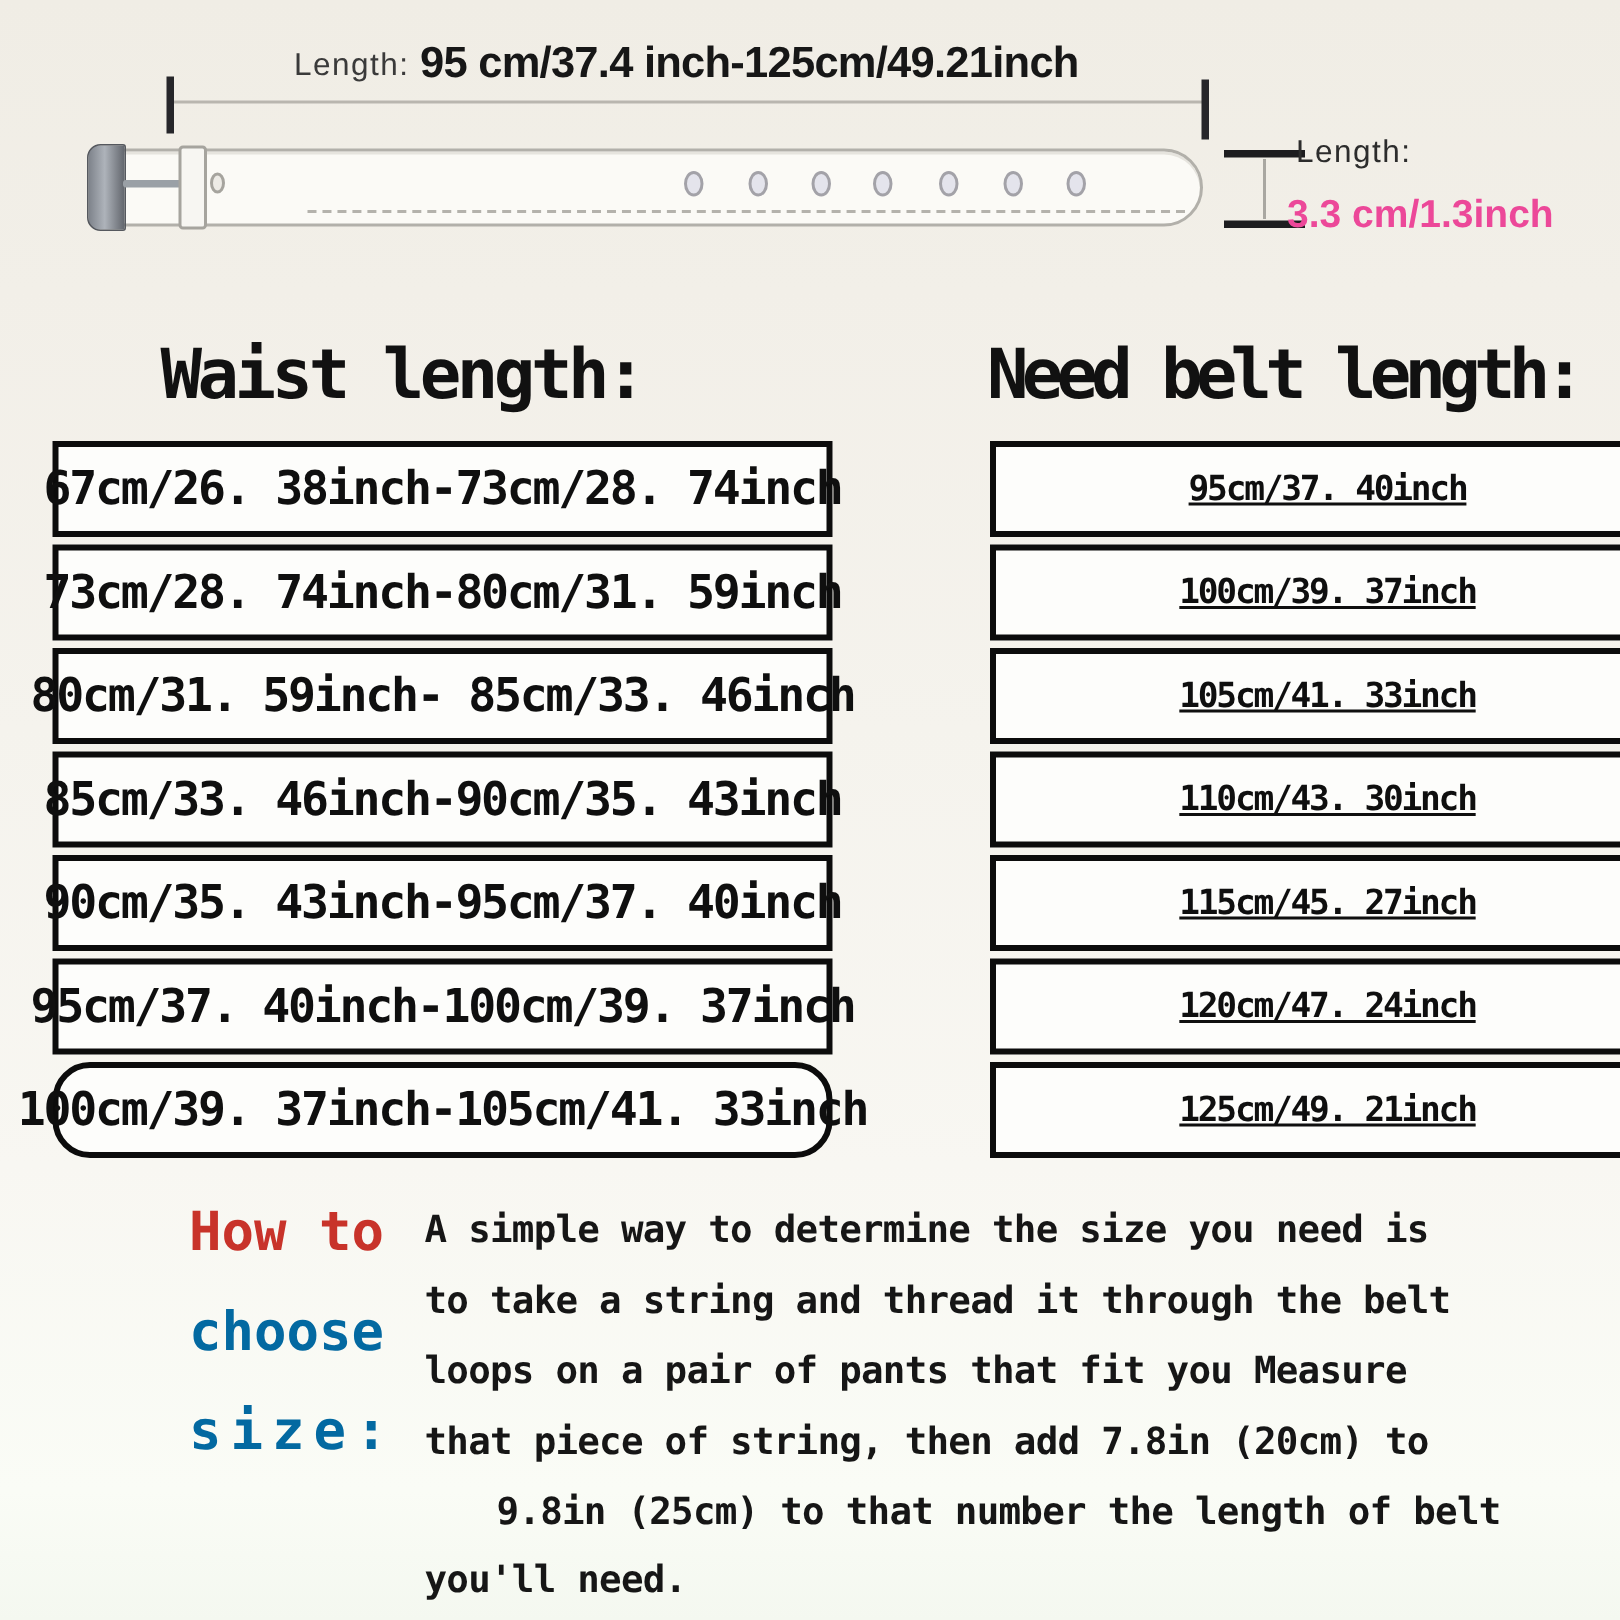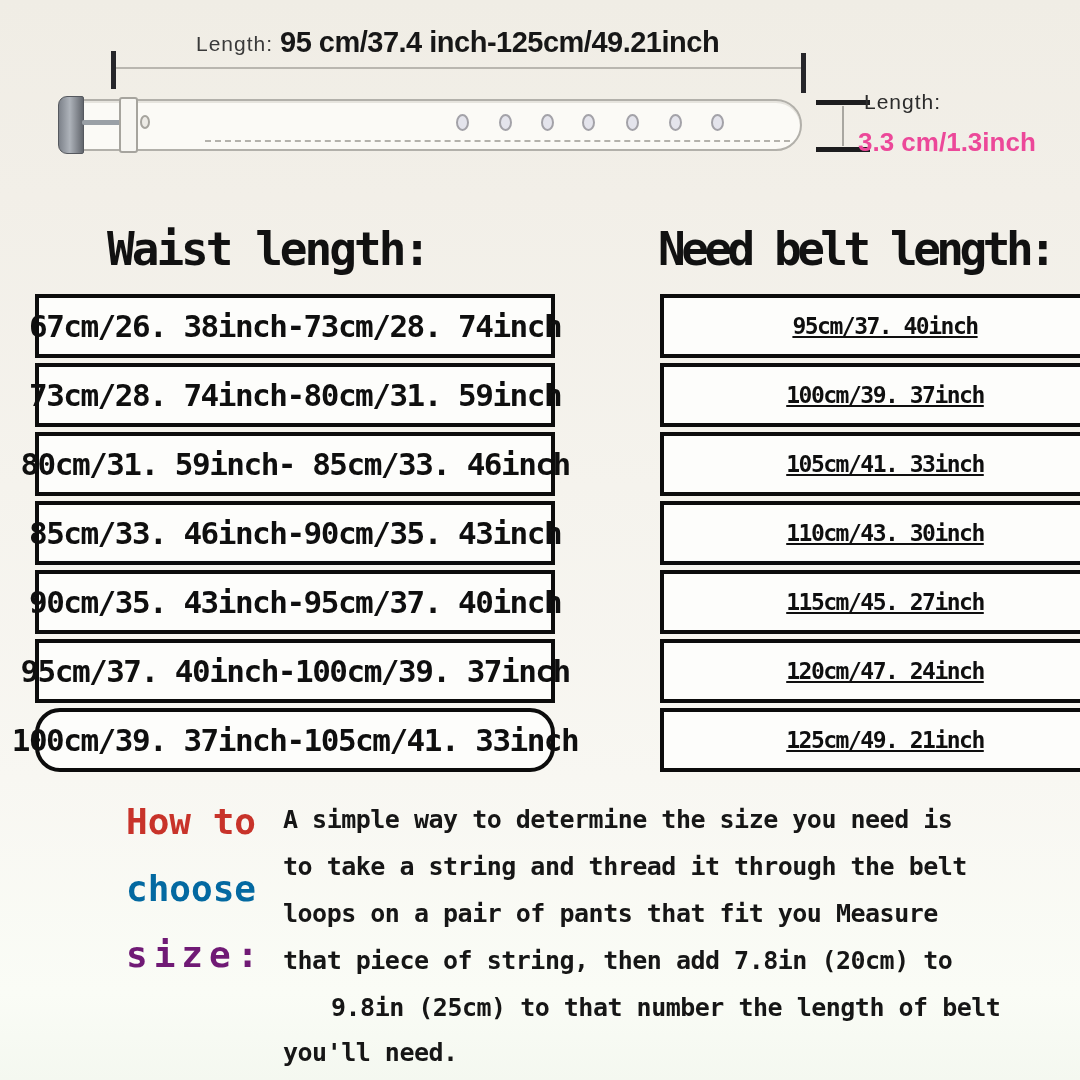--- a/index.html
+++ b/index.html
@@ -111,20 +111,20 @@
 <div class="abs cell cell-belt" style="top:570px;">115cm/45. 27inch</div>
 
 <div class="abs cell cell-waist" style="top:639px;">95cm/37. 40inch-100cm/39. 37inch</div>
 <div class="abs cell cell-belt" style="top:639px;">120cm/47. 24inch</div>
 
 <div class="abs cell cell-waist" style="top:708px;border-radius:25px;">100cm/39. 37inch-105cm/41. 33inch</div>
 <div class="abs cell cell-belt" style="top:708px;">125cm/49. 21inch</div>
 
 <div class="abs red-line red-0" style="color: rgb(200, 51, 42);">How to</div>
 <div class="abs red-line red-1" style="color: #0369a1;">choose</div>
-<div class="abs red-line red-2" style="color: #701a75;">size:</div>
+<div class="abs red-line red-2" style="color: #0369a1;">size:</div>
 
 <div class="abs para-line p-0">A simple way to determine the size you need is</div>
 <div class="abs para-line p-1">to take a string and thread it through the belt</div>
 <div class="abs para-line p-2">loops on a pair of pants that fit you Measure</div>
 <div class="abs para-line p-3">that piece of string, then add 7.8in (20cm) to</div>
 <div class="abs para-line p-4">9.8in (25cm) to that number the length of belt</div>
 <div class="abs para-line p-5">you'll need.</div>
 
 </body></html>

